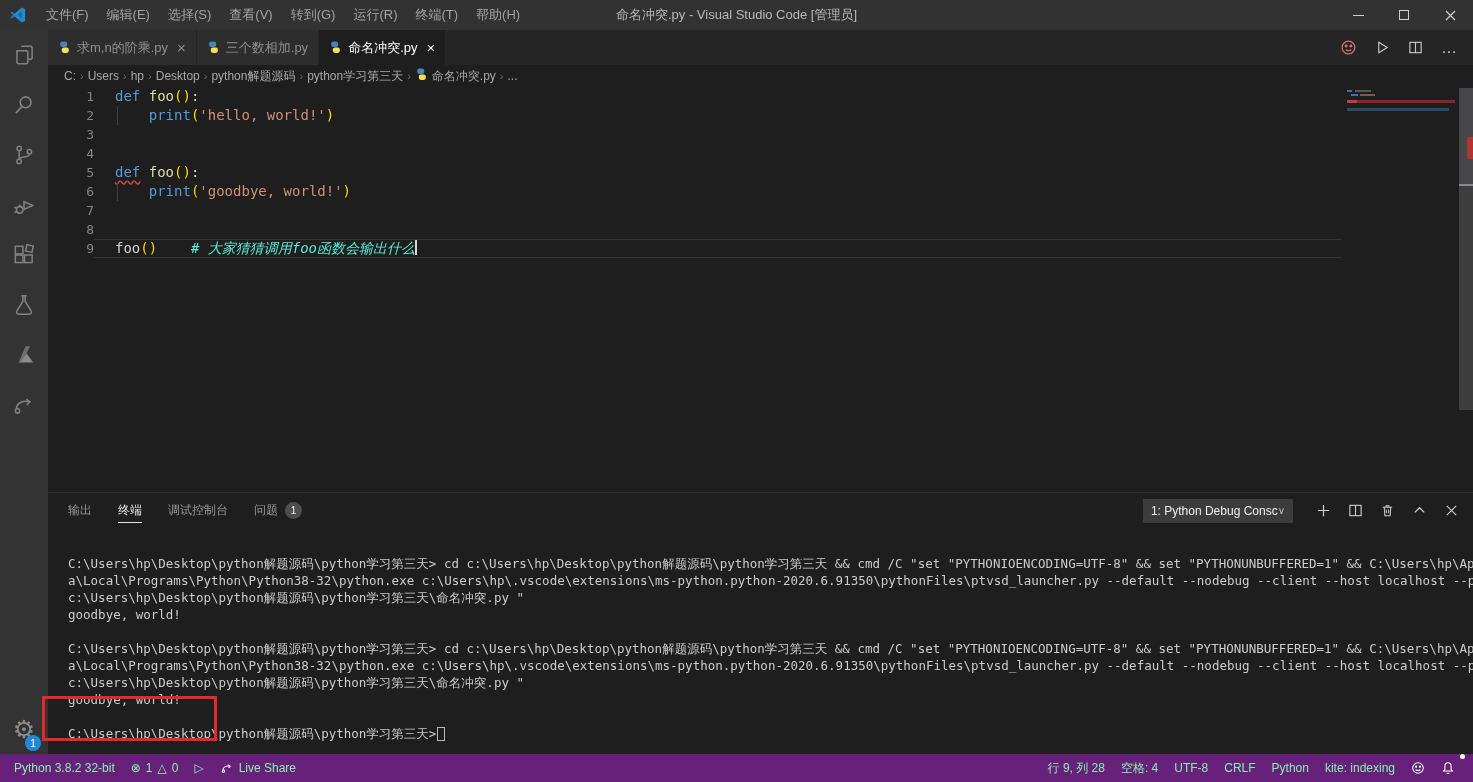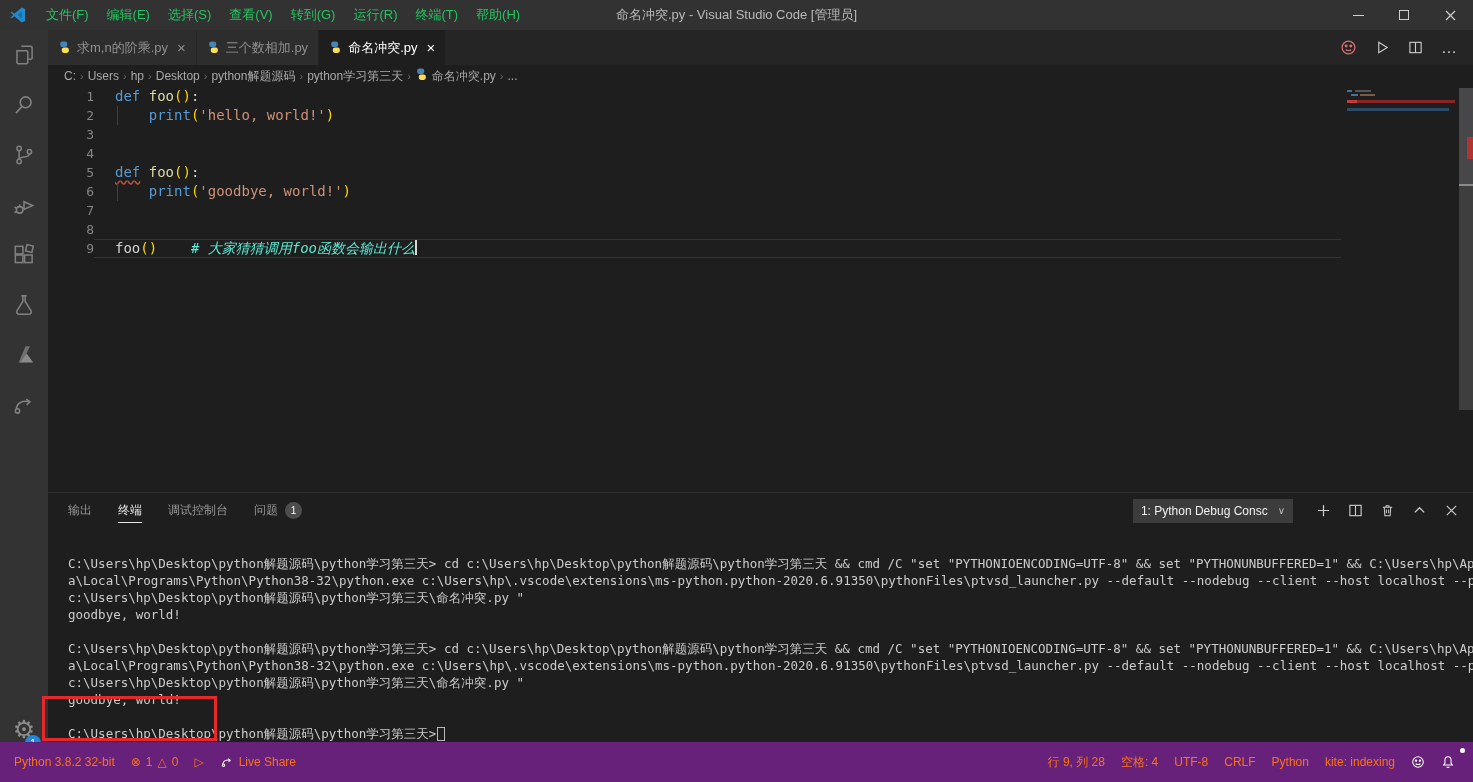--- a/index.html
+++ b/index.html
@@ -5,21 +5,21 @@
   * { box-sizing: border-box; }
   html,body { margin:0; padding:0; }
   body {
     width:1473px; height:782px; position:relative; overflow:hidden;
     background:#1e1e1e; color:#cccccc;
     font-family:"Liberation Sans","DejaVu Sans",sans-serif;
   }
   
   .titlebar { height:30px; background:#323233; display:flex; align-items:center; position:relative; }
   .vscode-logo { width:18px; height:18px; margin:0 10px 0 9px; flex:none; }
-  .menu-item { padding:0 9px; font-size:13px; color:#22c55e; line-height:30px; cursor:default; }
+  .menu-item { padding:0 9px; font-size:13px; color:#a3a3a3; line-height:30px; cursor:default; }
   .title-text { position:absolute; left:50%; transform:translateX(-50%); font-size:13px; color:#b9b9b9; white-space:nowrap; }
   .window-controls { margin-left:auto; display:flex; height:30px; }
   .win-btn { width:46px; height:30px; display:flex; align-items:center; justify-content:center; }
   .wb-min { width:11px; height:1px; background:#cfcfcf; }
   .wb-max { width:10px; height:10px; border:1px solid #cfcfcf; }
   .wb-close svg { display:block; }
 
   
   .main { display:flex; height:728px; }
   .activitybar { width:48px; background:#333333; display:flex; flex-direction:column; align-items:center; flex:none; }
@@ -65,29 +65,29 @@
   .sb-div   { position:absolute; left:0; top:97px; width:14px; height:2px; background:#8a8a8a; }
   .sb-err   { position:absolute; right:0; top:50px; width:6px; height:22px; background:#b03434; }
 
   
   .panel { height:266px; background:#1e1e1e; border-top:1px solid #2f2f2f; display:flex; flex-direction:column; }
   .panel-header { height:35px; display:flex; align-items:center; padding:0 14px 0 20px; flex:none; }
   .panel-tab { font-size:12px; color:#969696; margin-right:26px; display:flex; align-items:flex-start; gap:7px; padding:4px 0 3px; border-bottom:1px solid transparent; }
   .panel-tab.active { color:#e7e7e7; border-bottom-color:#e7e7e7; }
   .panel-badge { background:#4d4d4d; color:#ffffff; width:17px; height:17px; border-radius:50%; font-size:10px; display:flex; align-items:center; justify-content:center; }
   .panel-actions { margin-left:auto; display:flex; align-items:center; gap:17px; }
-  .terminal-select { background:#3c3c3c; color:#f0f0f0; font-size:12px; height:24px; padding:0 8px; display:flex; align-items:center; gap:10px; margin-right:6px; }
+  .terminal-select { background:#3c3c3c; color:#f0f0f0; font-size:12px; height:24px; padding:0 8px; display:flex; align-items:center; gap:0; margin-right:6px; }
   .panel-actions svg { display:block; }
 
   .terminal { flex:1; padding:10px 0 0 20px; font-family:"DejaVu Sans Mono","Liberation Mono",monospace; font-size:12.5px; line-height:17px; color:#cccccc; overflow:hidden; }
   .term-line { height:17px; white-space:pre; }
   .term-cursor { display:inline-block; width:8px; height:14px; border:1px solid #b9b9b9; vertical-align:-3px; margin-left:1px; }
 
   
-  .statusbar { position:absolute; left:0; right:0; bottom:0; height:40px; background:#68217A; color:#f97316; display:flex; align-items:center; font-size:12px; padding:0 10px 0 6px; }
+  .statusbar { position:absolute; left:0; right:0; bottom:0; height:28px; background:#68217A; color:#86efac; display:flex; align-items:center; font-size:12px; padding:0 10px 0 6px; }
   .sb-item { display:flex; align-items:center; gap:5px; padding:0 8px; height:24px; white-space:nowrap; }
   .sb-right { margin-left:auto; display:flex; align-items:center; }
   .sb-ico { font-size:12px; line-height:1; }
   .bell-wrap { position:relative; display:flex; }
   .bell-dot { position:absolute; right:-2px; top:-2px; width:5px; height:5px; border-radius:50%; background:#ffffff; }
 
   
   .annotation-rect { position:absolute; left:42px; top:696px; width:175px; height:45px; border:3px solid #e8272c; z-index:50; pointer-events:none; }
 </style>
 </head>

